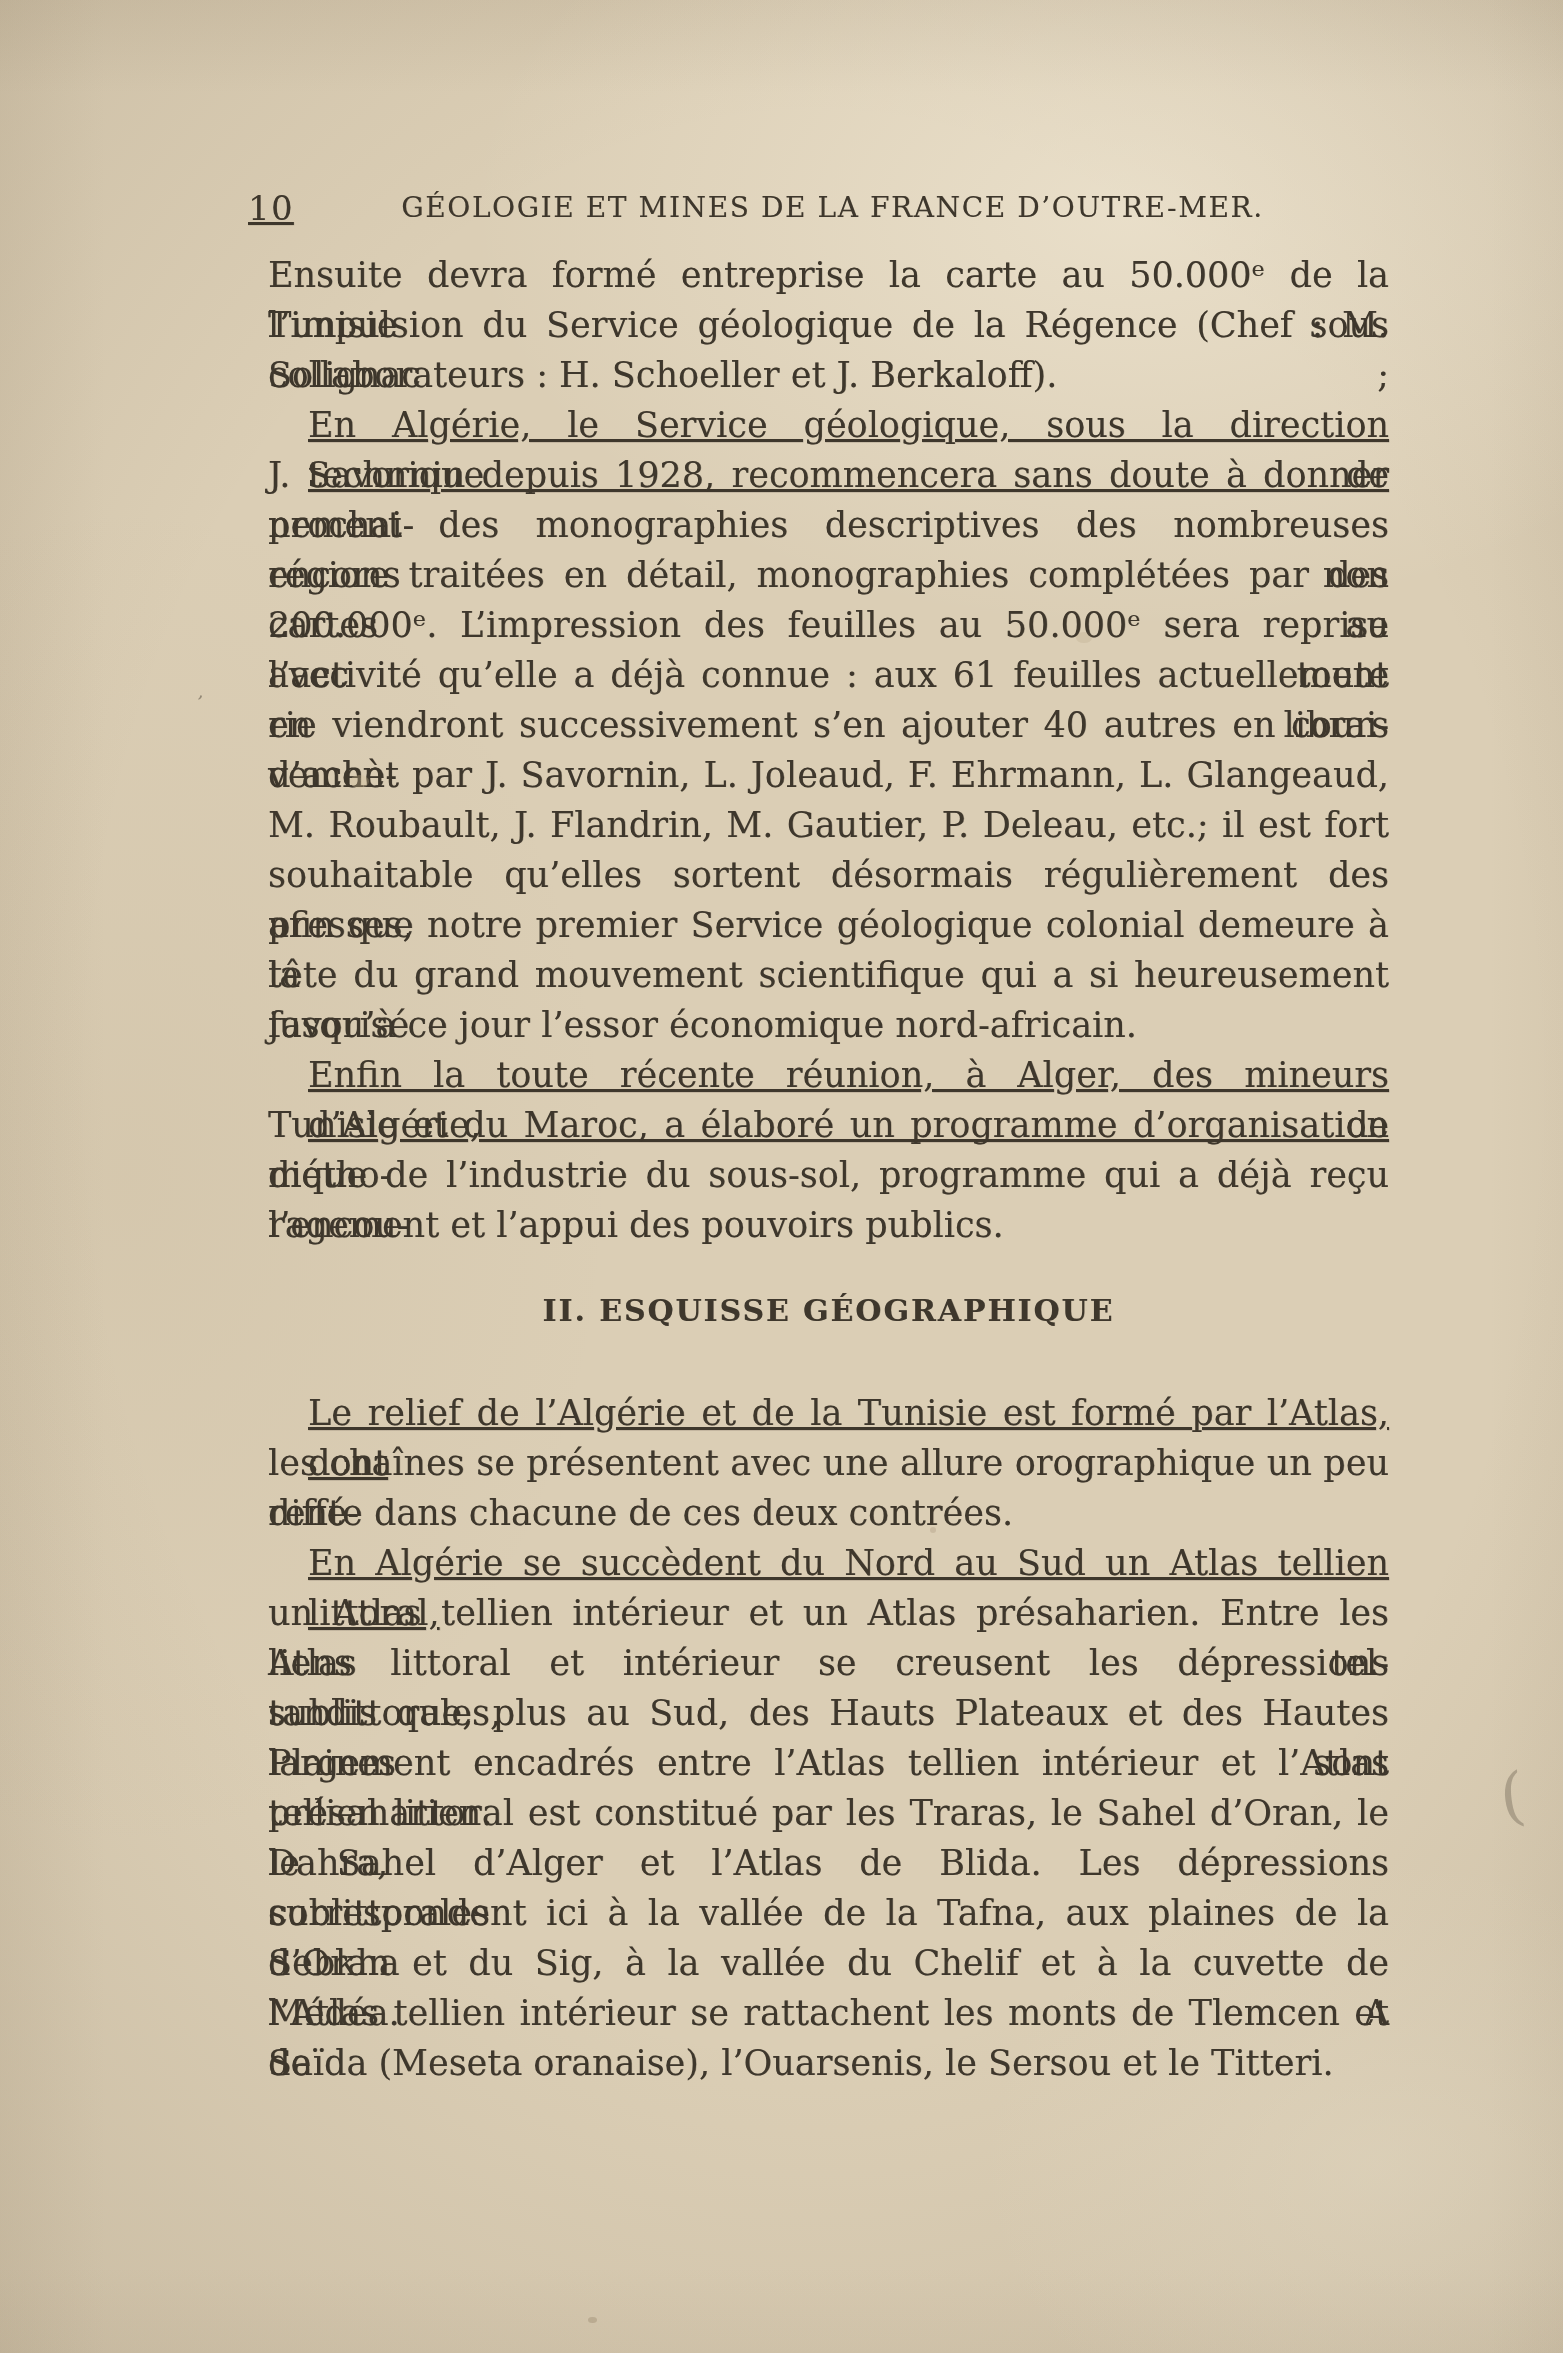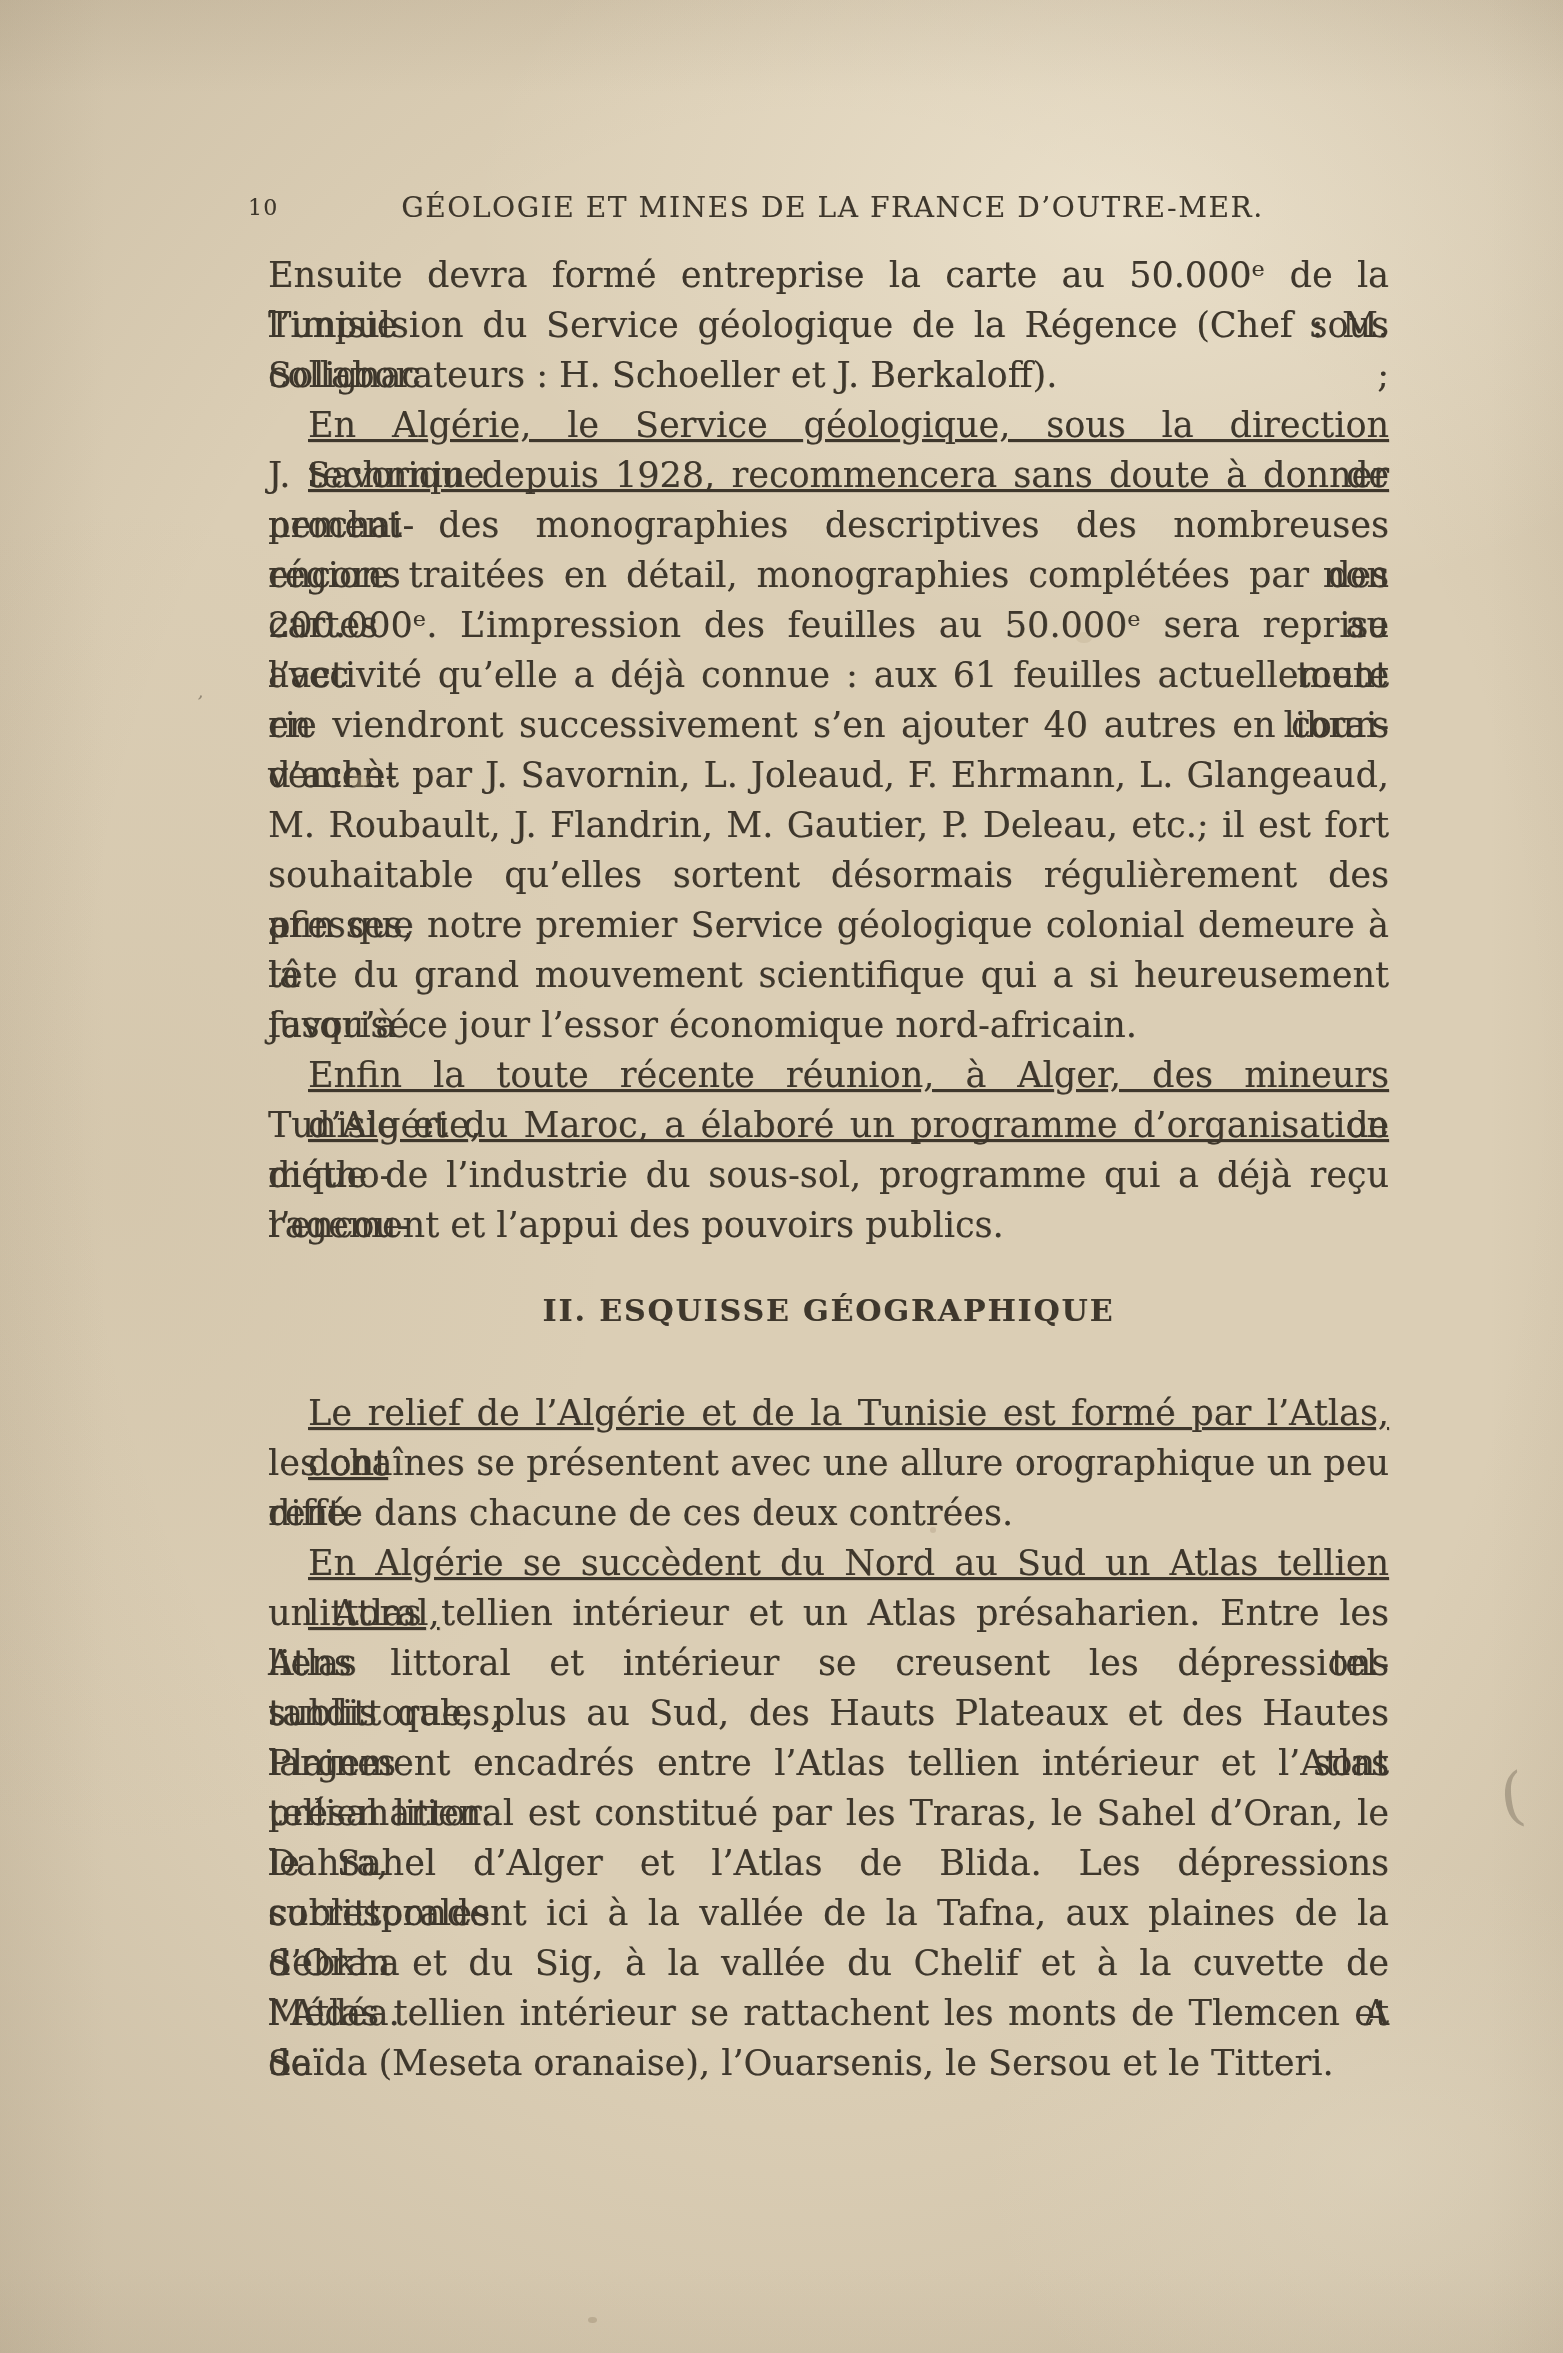--- a/index.html
+++ b/index.html
@@ -23,24 +23,25 @@
       linear-gradient(0deg,   rgba(138,120,94,0.07), rgba(138,120,94,0) 88px);
     font-family: "DejaVu Serif", "Liberation Serif", serif;
     color: var(--ink, #3e372c);
   }
 
   
   .page-number {
     position: absolute;
     left: 248px;
     top: 189px;
-    font-size: 22px;
+    font-size: 34px;
     line-height: 38px;
     letter-spacing: 1.3px;
     text-shadow: 0.3px 0.3px 0.6px rgba(62,55,44,0.35);
+    text-decoration: underline;
   }
   .running-head {
     position: absolute;
     left: 272px;
     top: 189px;
     width: 1121px;
     text-align: center;
     font-size: 28px;
     line-height: 38px;
     letter-spacing: 1.6px;

